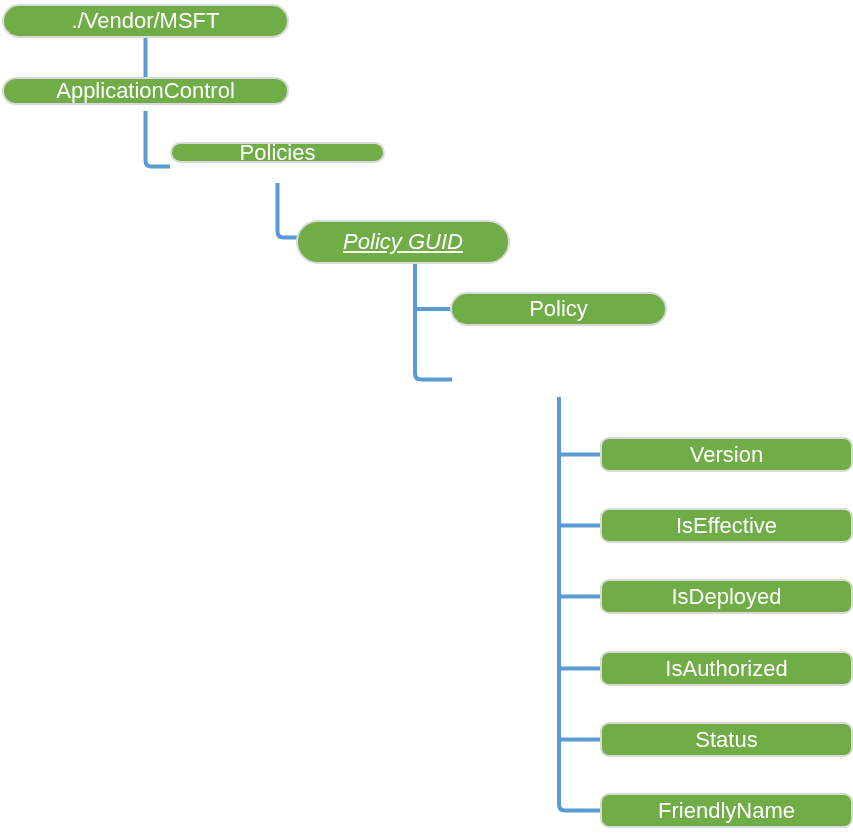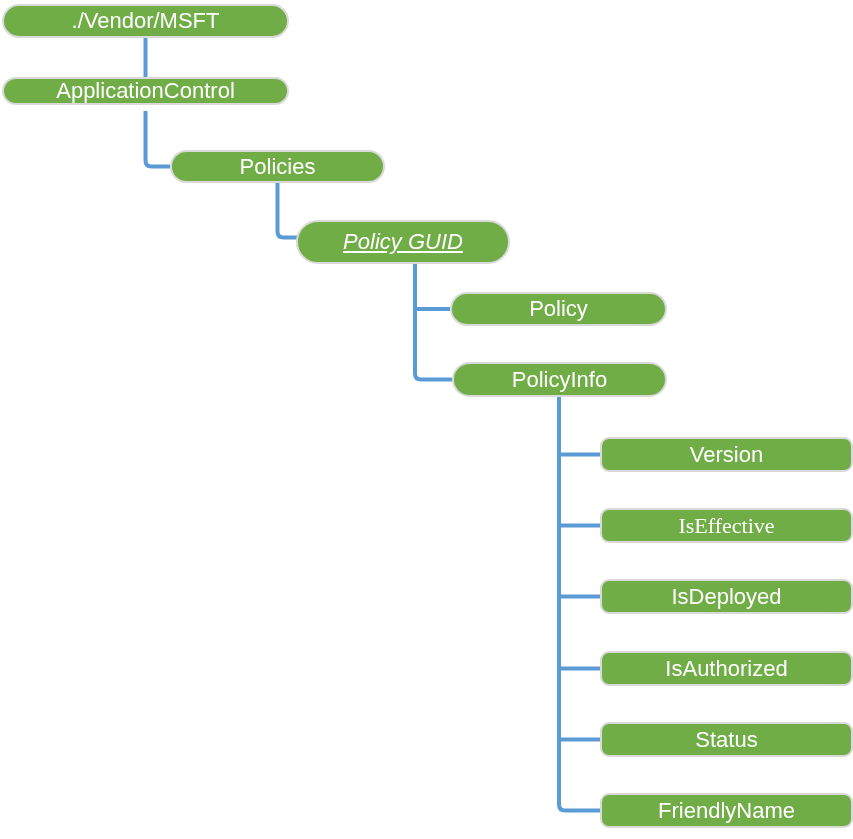--- a/index.html
+++ b/index.html
@@ -39,28 +39,28 @@
     line-height: 1;
     white-space: nowrap;
     text-align: center;
   }
   .pill { border-radius: 999px; }
   .rect { border-radius: 0; }
   .italic { font-style: italic; }
 
   #n-root        { left: 2px;   top: 4px;   width: 287px; height: 34px; }
   #n-appctl      { left: 2px;   top: 77px;  width: 287px; height: 28px; }
-  #n-policies    { left: 170px; top: 150px; width: 215px; height: 33px; }
+  #n-policies    { left: 170px; top: 142px; width: 215px; height: 21px; }
   #n-guid        { left: 296px; top: 220px; width: 214px; height: 44px; text-decoration: underline; }
   #n-policy      { left: 450px; top: 292px; width: 217px; height: 34px; }
   #n-policyinfo  { left: 452px; top: 362px; width: 215px; height: 35px; }
 
   .leaf          { left: 600px; width: 253px; height: 35px; border-radius: 9px; }
   #n-version      { top: 437px; }
-  #n-iseffective  { top: 508px; font-family: Liberation Serif, serif; }
+  #n-iseffective  { top: 508px; }
   #n-isdeployed   { top: 579px; }
   #n-isauthorized { top: 651px; }
   #n-status       { top: 722px; }
   #n-friendlyname { top: 793px; }
 </style>
 </head>
 <body>
 
 <div class="canvas">
 
@@ -81,21 +81,20 @@
   <div id="n-root" class="node pill">./Vendor/MSFT</div>
 
   <div id="n-appctl" class="node pill">ApplicationControl</div>
 
   <div id="n-policies" class="node pill">Policies</div>
 
   <div id="n-guid" class="node pill italic">Policy GUID</div>
 
   <div id="n-policy" class="node pill">Policy</div>
 
-  <div id="n-policyinfo" class="node pill">PolicyInfo</div>
 
   <div id="n-version" class="node rect leaf">Version</div>
 
   <div id="n-iseffective" class="node rect leaf">IsEffective</div>
 
   <div id="n-isdeployed" class="node rect leaf">IsDeployed</div>
 
   <div id="n-isauthorized" class="node rect leaf">IsAuthorized</div>
 
   <div id="n-status" class="node rect leaf">Status</div>

